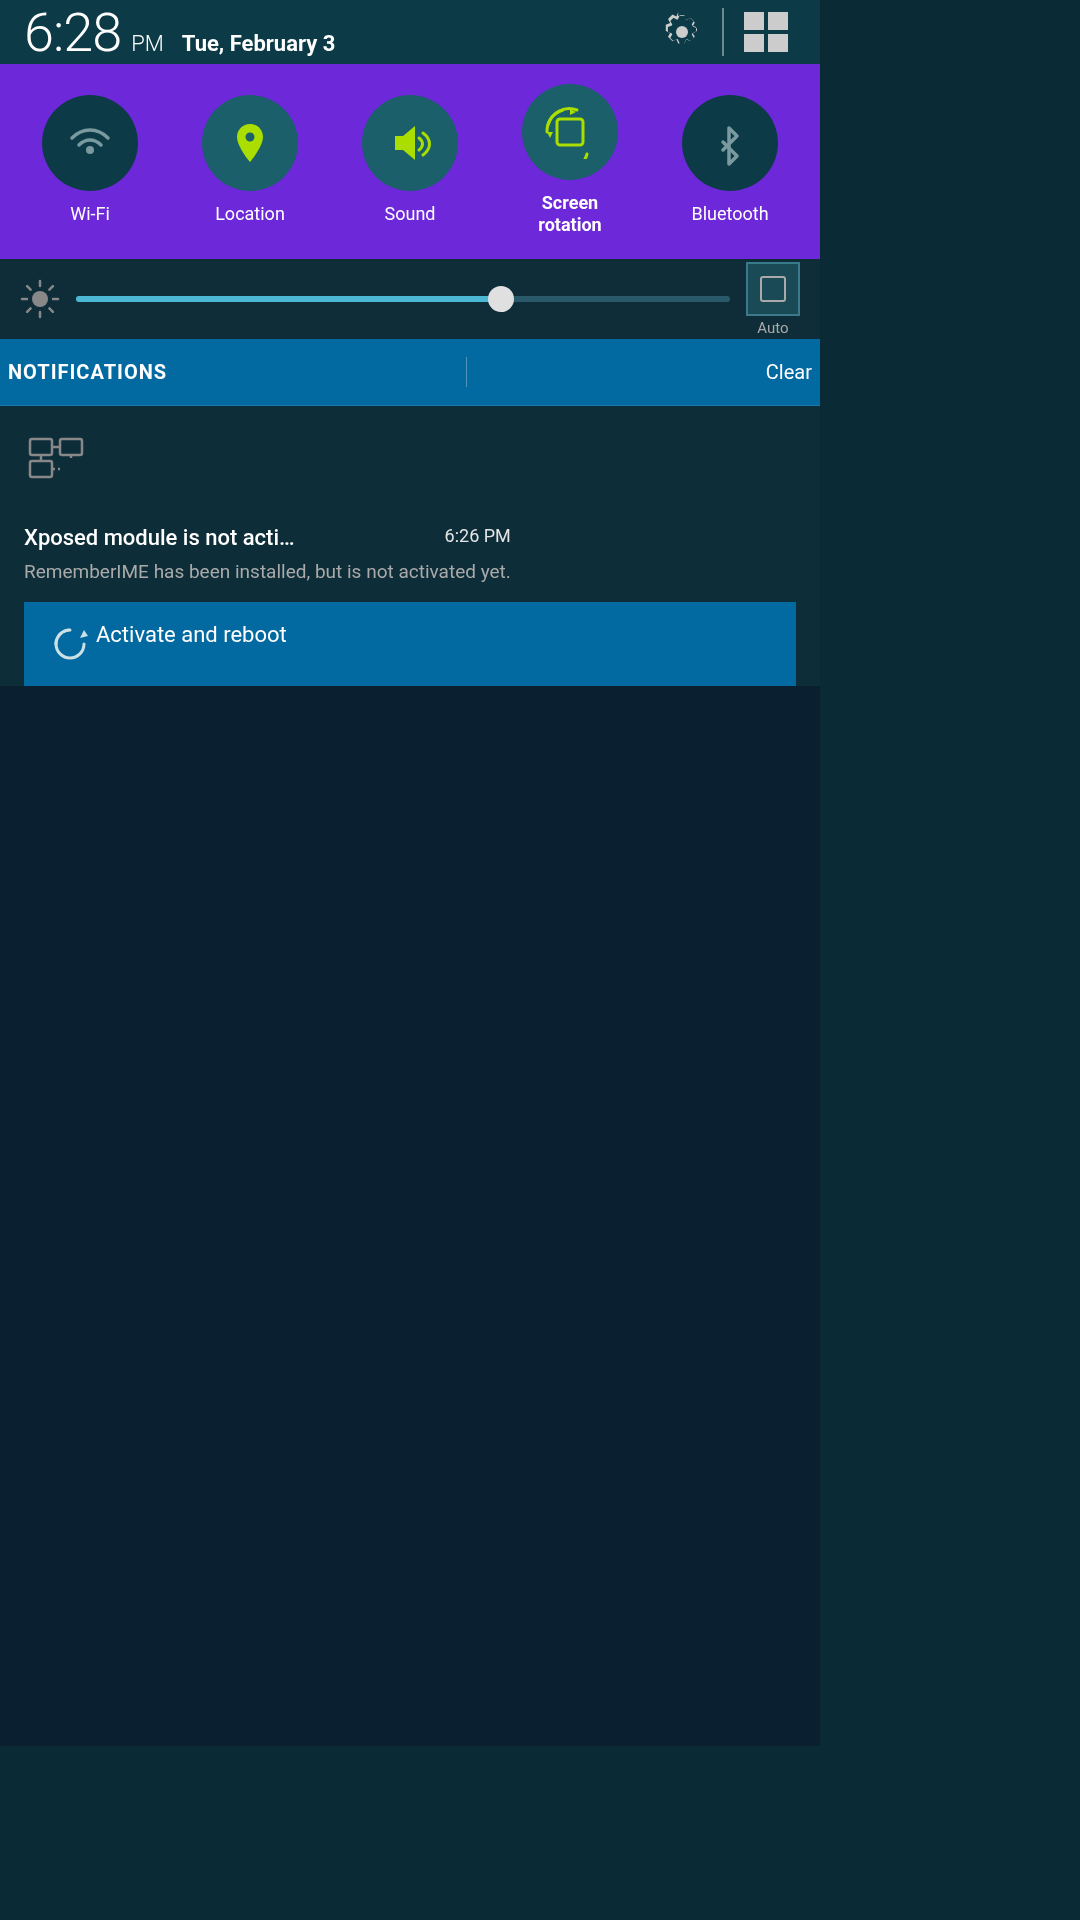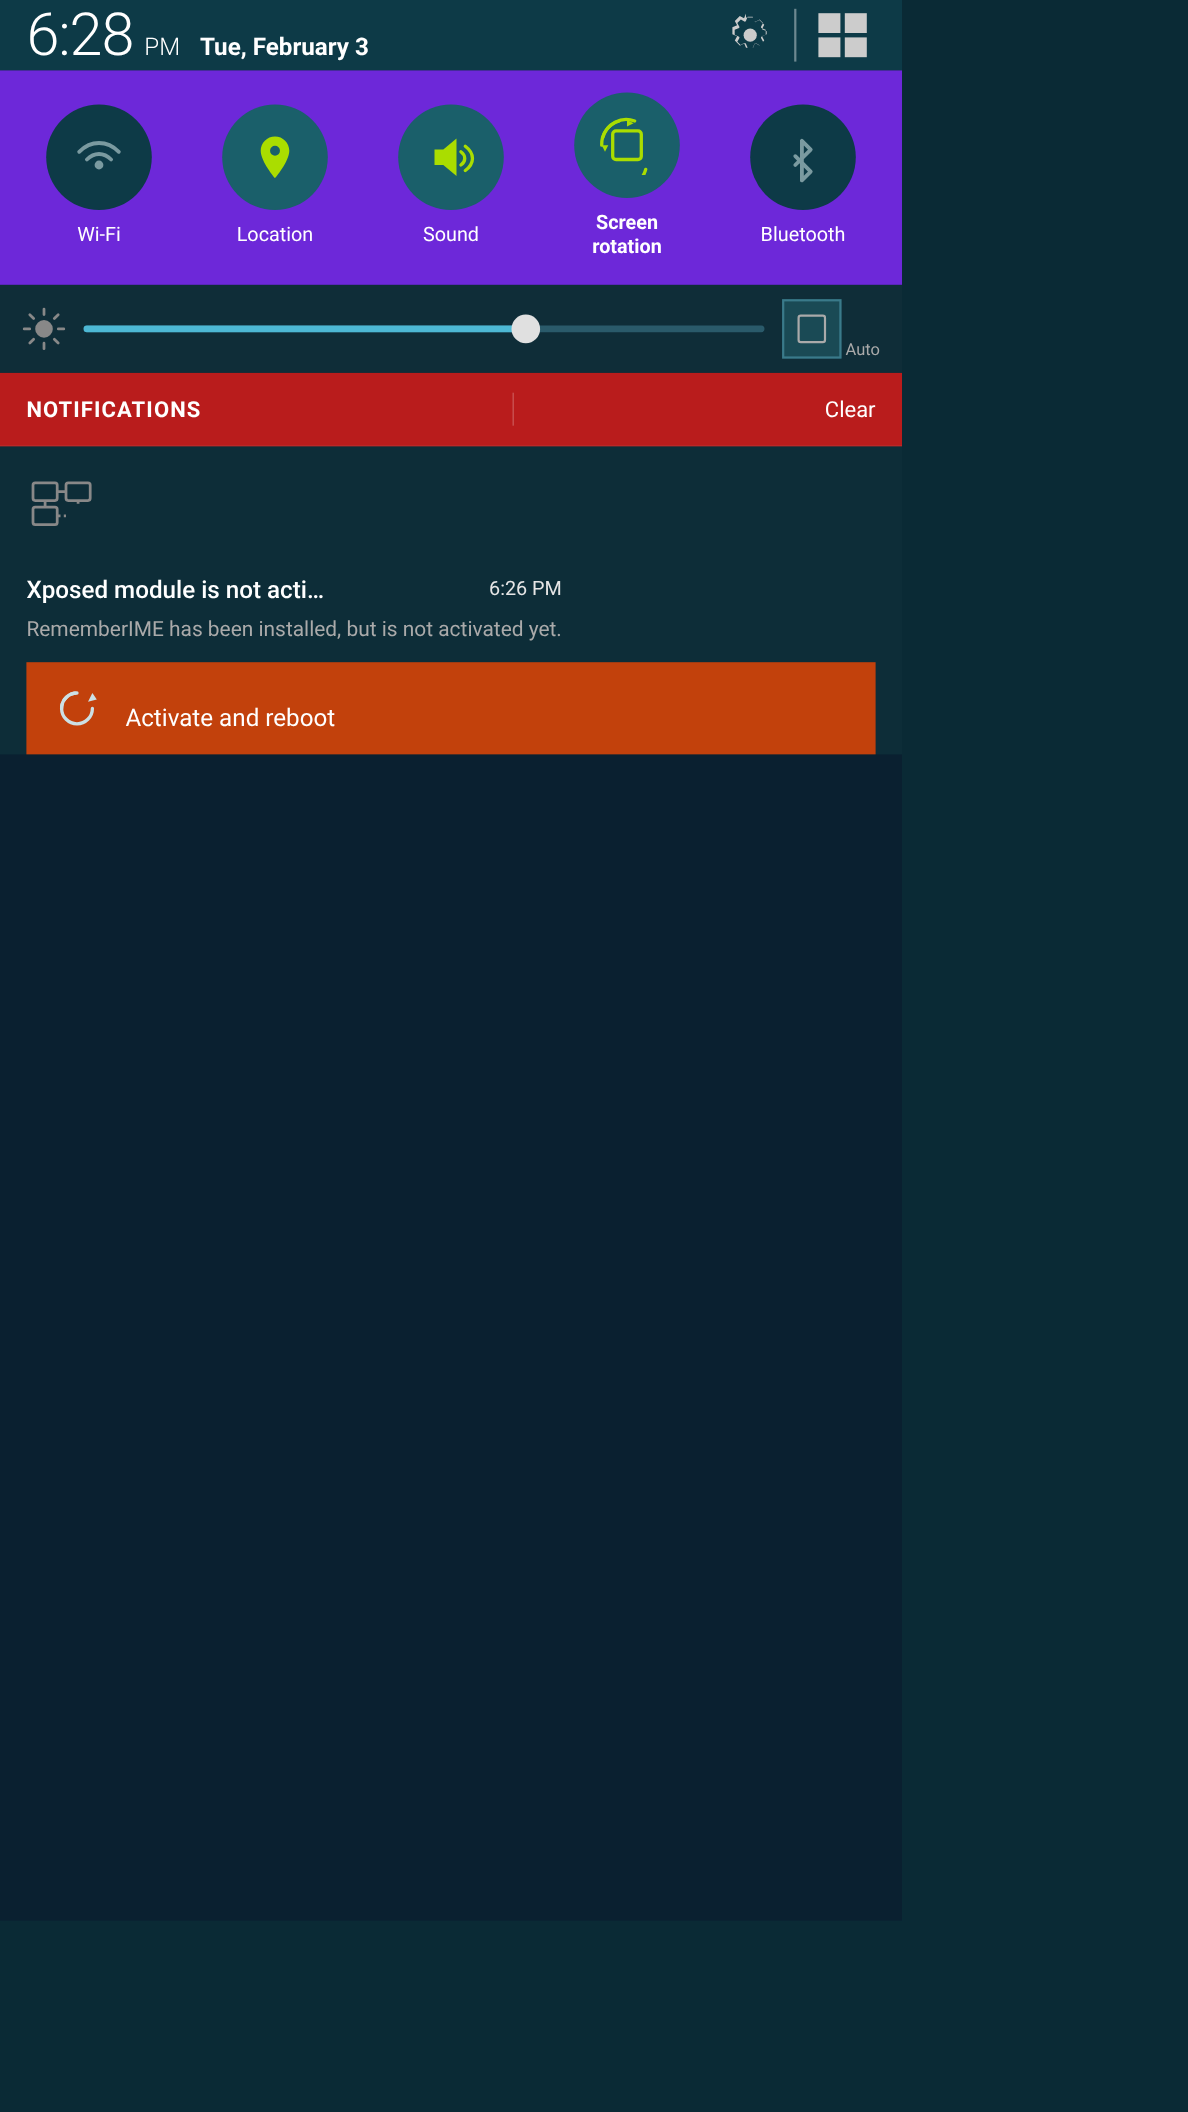--- a/index.html
+++ b/index.html
@@ -174,29 +174,29 @@
 
     .auto-label {
       font-size: 15px;
       color: #aaaaaa;
       text-align: center;
       line-height: 1.1;
     }
 
     .auto-wrapper {
       display: flex;
-      flex-direction: row;
-      align-items: flex-end;
+      flex-direction: column;
+      align-items: center;
       gap: 4px;
     }
 
     
     .notifications-header {
-      background-color: #b91c1c;
-      padding: 18px 24px;
+      background-color: #0369a1;
+      padding: 18px 8px;
       display: flex;
       align-items: center;
       justify-content: space-between;
       border-bottom: 1px solid rgba(255,255,255,0.1);
     }
 
     .notifications-title {
       font-size: 20px;
       font-weight: 700;
       color: #ffffff;
@@ -266,26 +266,26 @@
     }
 
     .notif-body {
       font-size: 19px;
       color: #aaaaaa;
       line-height: 1.45;
     }
 
     
     .action-button-area {
-      background-color: #c2410c;
+      background-color: #0369a1;
       margin: 16px 0 0 0;
       padding: 20px 24px;
       display: flex;
-      align-items: flex-end;
-      gap: 22px;
+      align-items: flex-start;
+      gap: 4px;
       cursor: pointer;
     }
 
     .action-label {
       font-size: 22px;
       color: #ffffff;
       font-weight: 400;
     }
 
     

